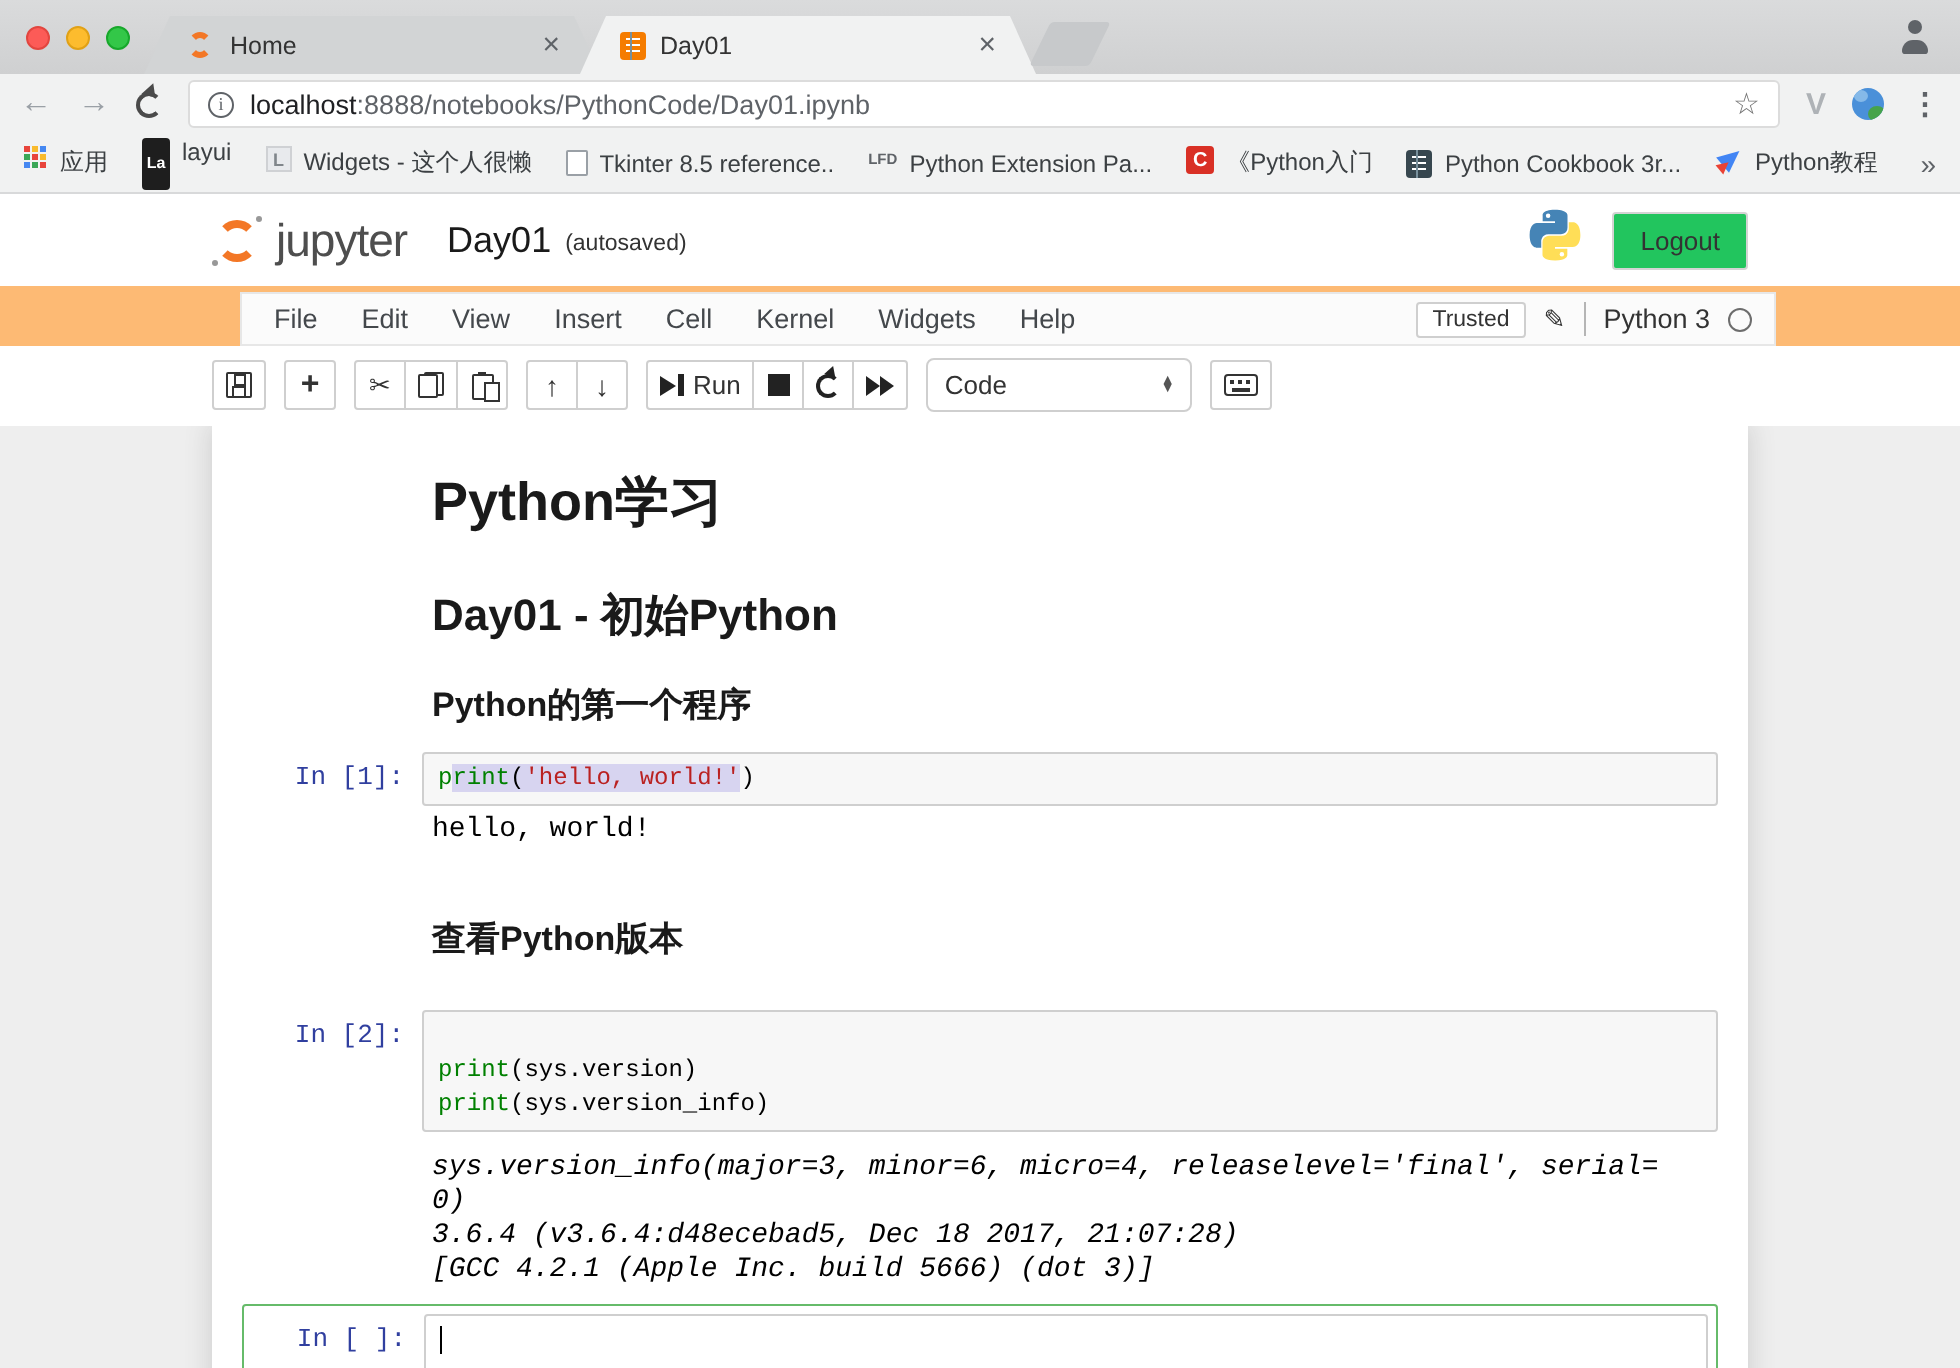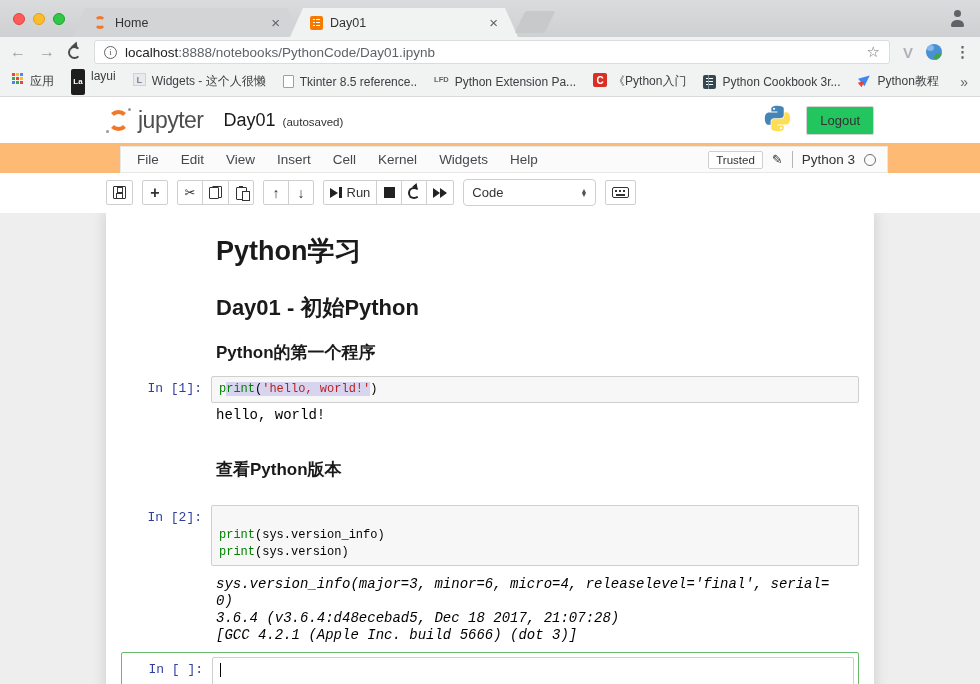--- a/index.html
+++ b/index.html
@@ -352,22 +352,22 @@
       </div>
 
       <div class="text-cell">
         <h3 class="nb-h second">查看Python版本</h3>
       </div>
 
       <div class="cell c2">
         <div class="prompt">In [2]:</div>
         <div class="input-box">
             <div class="codeline"> </div>
+            <div class="codeline"><span class="tok-kw">print</span><span>(sys.version)</span></div>
             <div class="codeline"><span class="tok-kw">print</span><span>(sys.version_info)</span></div>
-            <div class="codeline"><span class="tok-kw">print</span><span>(sys.version)</span></div>
           </div>
       </div>
       <div class="output-row o2">
         <div class="out-spacer"></div>
         <div>
           <div class="output-text">sys.version_info(major=3, minor=6, micro=4, releaselevel='final', serial=0)</div>
           <div class="output-text">3.6.4 (v3.6.4:d48ecebad5, Dec 18 2017, 21:07:28)</div>
           <div class="output-text">[GCC 4.2.1 (Apple Inc. build 5666) (dot 3)]</div>
         </div>
       </div>

